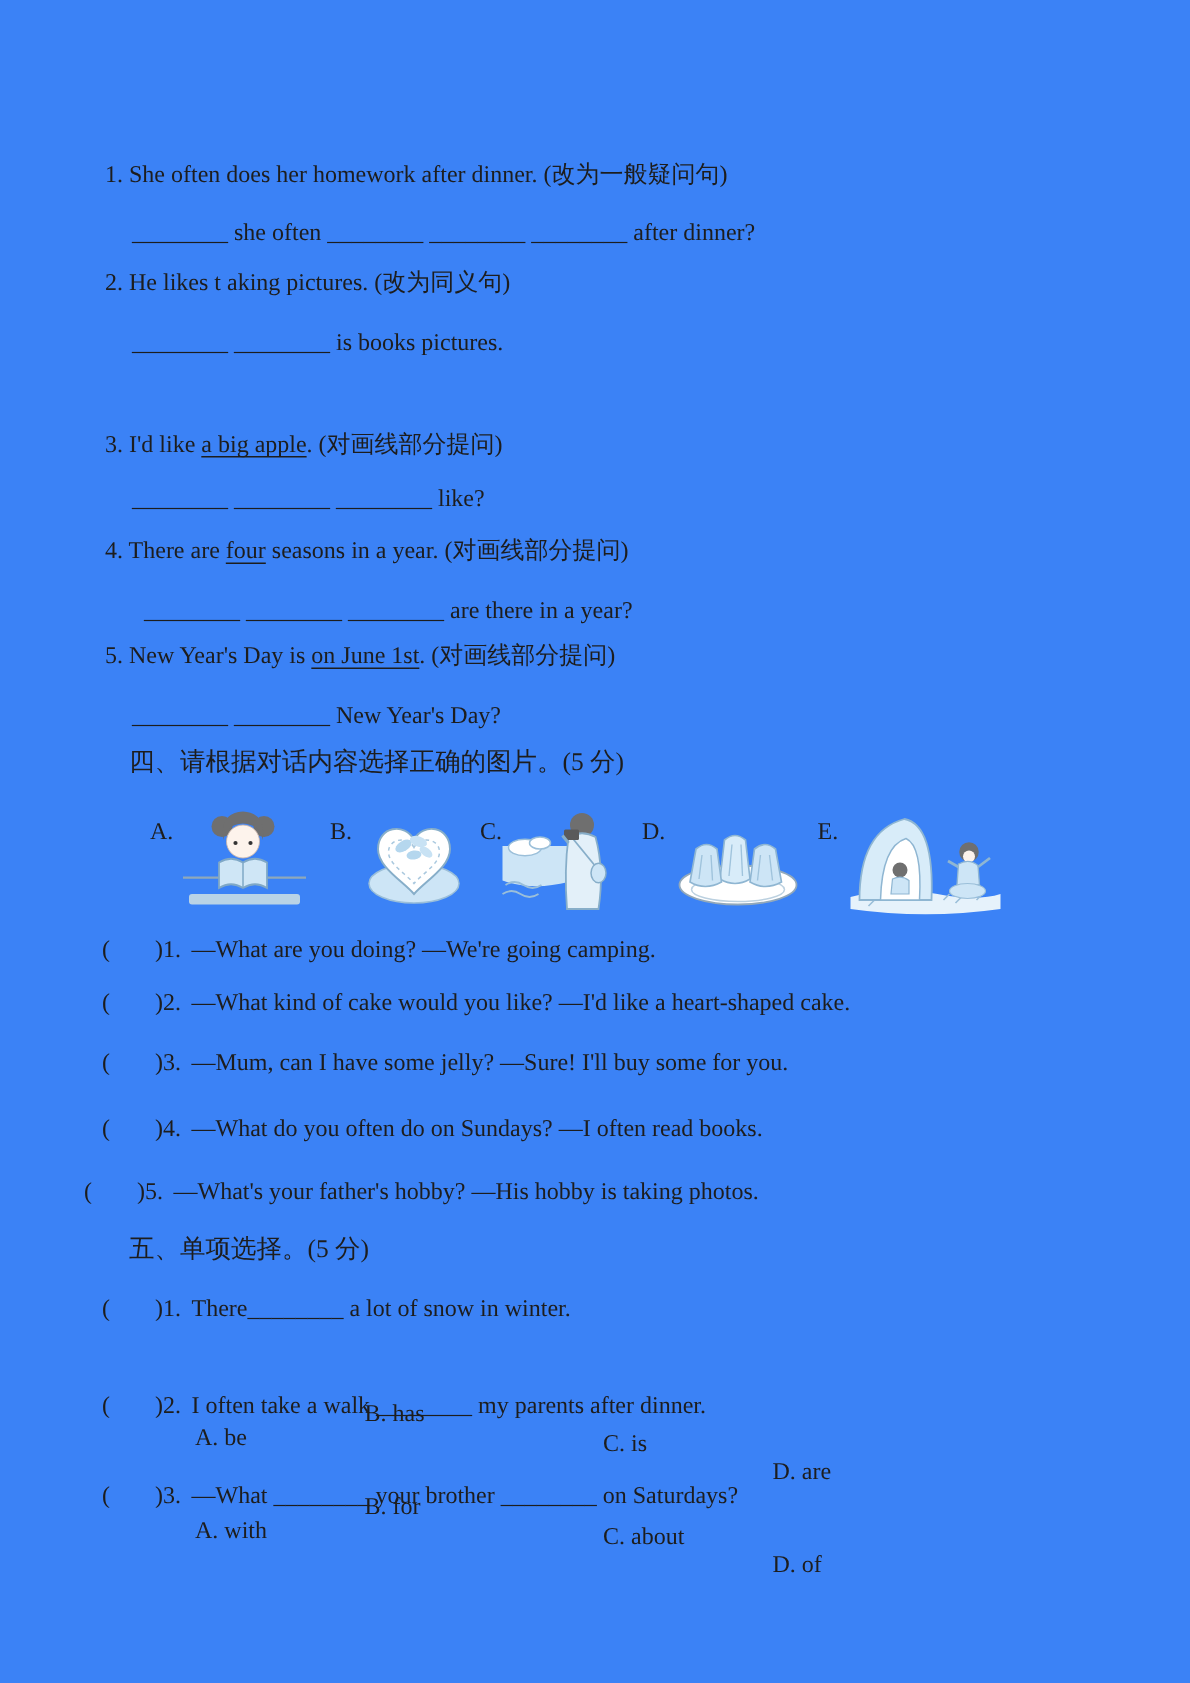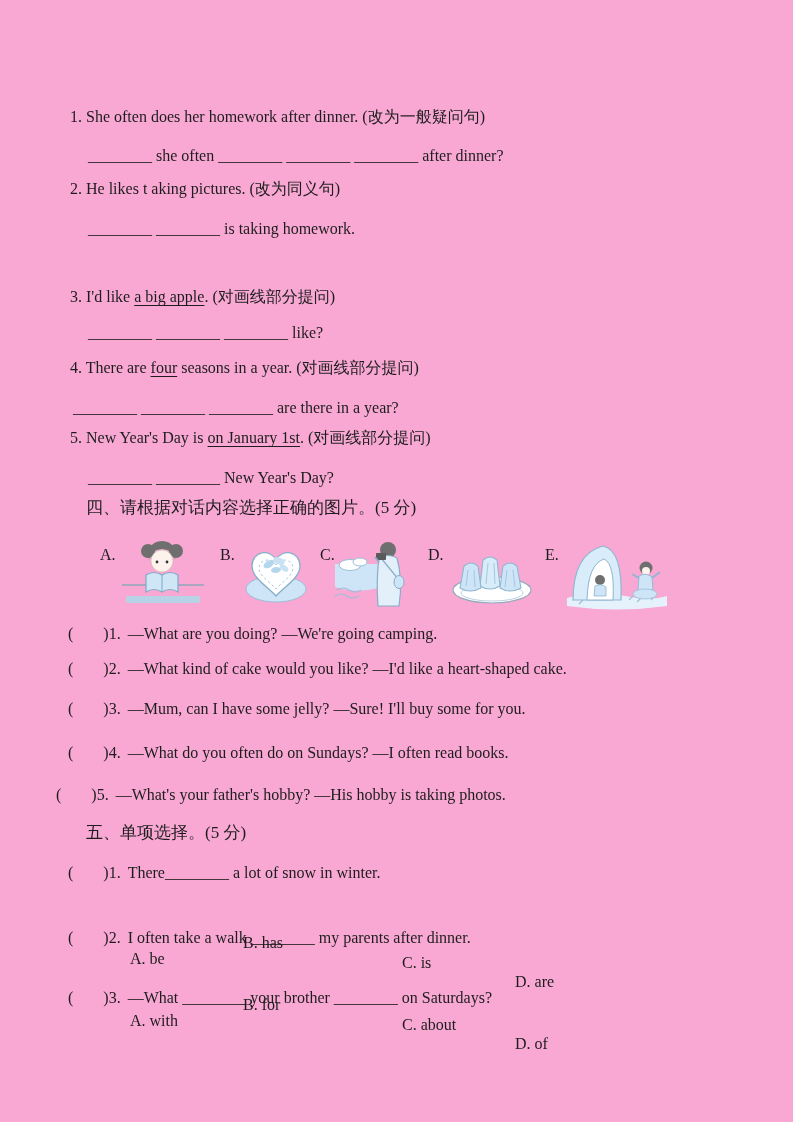--- a/index.html
+++ b/index.html
@@ -1,19 +1,19 @@
 <!DOCTYPE html>
 <html><head>
 <meta charset="utf-8">
 <style>
   html,body{margin:0;padding:0;background:#ffffff;}
   .page{
     position:relative;
     width:793px;height:1122px;
-    background:#f9a8d4;
+    background:#3b82f6;
     font-family:"Liberation Serif","DejaVu Serif",serif;
     font-size:16px;
     color:#1d1d1d;
     overflow:hidden;
   }
   .l{position:absolute;white-space:pre;line-height:1.2;}
   .hdr{font-size:17px;margin-left:16px;}
   .u{text-decoration:underline;text-underline-offset:3px;}
   .gap{display:inline-block;width:30px;}
   .txt{margin-left:7px;}
@@ -25,29 +25,29 @@
 </style>
 </head>
 <body>
 
 <div class="page">
 
   <div class="l" style="top:107px;left:70px"><span>1. She often does her homework after dinner. </span><span class="u"></span><span></span><span>(改为一般疑问句)</span></div>
   <div class="l" style="top:146px;left:88px">________ she often ________ ________ ________ after dinner?</div>
 
   <div class="l" style="top:179px;left:70px"><span>2. He likes t aking pictures. </span><span class="u"></span><span></span><span>(改为同义句)</span></div>
-  <div class="l" style="top:219px;left:88px">________ ________ is taking homework.</div>
+  <div class="l" style="top:219px;left:88px">________ ________ is books pictures.</div>
 
   <div class="l" style="top:287px;left:70px"><span>3. I'd like </span><span class="u">a big apple</span><span>. </span><span>(对画线部分提问)</span></div>
   <div class="l" style="top:323px;left:88px">________ ________ ________ like?</div>
 
   <div class="l" style="top:358px;left:70px"><span>4. There are </span><span class="u">four</span><span> seasons in a year. </span><span>(对画线部分提问)</span></div>
-  <div class="l" style="top:398px;left:73px">________ ________ ________ are there in a year?</div>
+  <div class="l" style="top:398px;left:96px">________ ________ ________ are there in a year?</div>
 
-  <div class="l" style="top:428px;left:70px"><span>5. New Year's Day is </span><span class="u">on January 1st</span><span>. </span><span>(对画线部分提问)</span></div>
+  <div class="l" style="top:428px;left:70px"><span>5. New Year's Day is </span><span class="u">on June 1st</span><span>. </span><span>(对画线部分提问)</span></div>
   <div class="l" style="top:468px;left:88px">________ ________ New Year's Day?</div>
 
   <div class="l hdr" style="top:498px;left:70px">四、请根据对话内容选择正确的图片。(5 分)</div>
 
   <div class="piclabel" style="top:546px;left:100px">A.</div>
   <div class="piclabel" style="top:546px;left:220px">B.</div>
   <div class="piclabel" style="top:546px;left:320px">C.</div>
   <div class="piclabel" style="top:546px;left:428px">D.</div>
   <div class="piclabel" style="top:546px;left:545px">E.</div>
 

